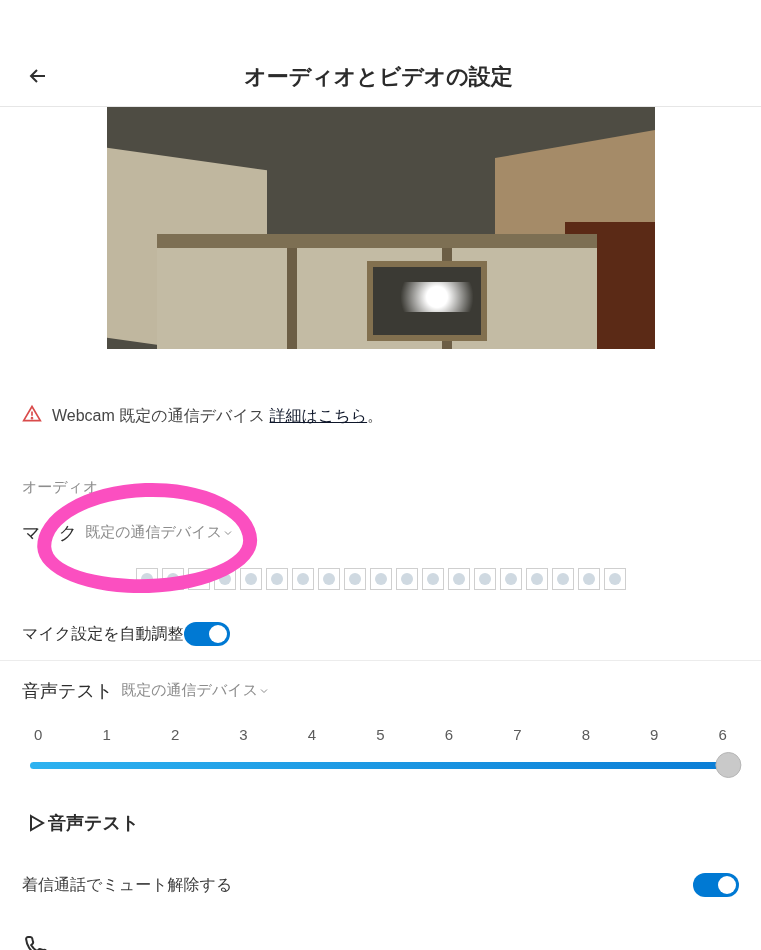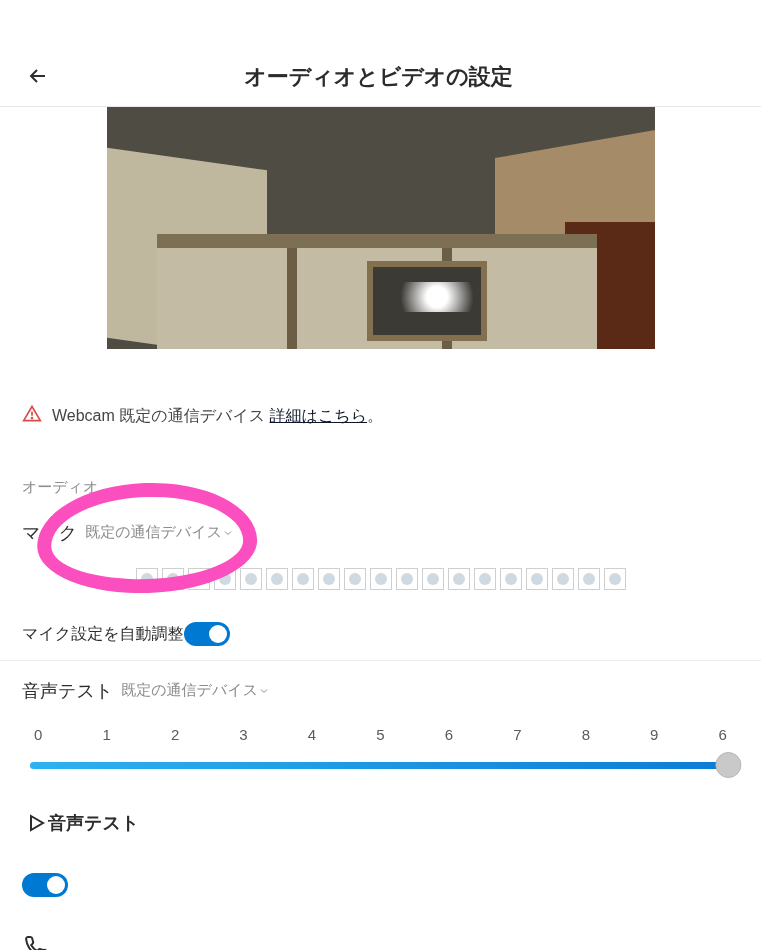--- a/index.html
+++ b/index.html
@@ -310,20 +310,21 @@
 </div>
 
 <div class="action-row">
   <svg class="icon24" viewBox="0 0 24 24" fill="none" stroke="#2d2d2d" stroke-width="2">
     <path d="M7 5 L19 12 L7 19 Z"></path>
   </svg>
   <span>音声テスト</span>
 </div>
 
 <div class="mute-row">
+  <div>着信通話でミュート解除する</div>
   <div class="toggle">
       <div class="knob"></div>
     </div>
 </div>
 
 <div class="action-row">
   <svg class="icon24" viewBox="0 0 24 24" fill="none" stroke="#2d2d2d" stroke-width="2">
     <path d="M22 17.9v2.2a2 2 0 0 1-2.2 2 19.8 19.8 0 0 1-8.6-3.1 19.5 19.5 0 0 1-6-6A19.8 19.8 0 0 1 2.1 4.2 2 2 0 0 1 4.1 2h2.2a2 2 0 0 1 2 1.7c.13 1 .37 1.97.72 2.9a2 2 0 0 1-.45 2.1L7.1 10.1a16 16 0 0 0 6 6l1.4-1.4a2 2 0 0 1 2.1-.45c.93.35 1.9.59 2.9.72A2 2 0 0 1 22 17.9z"></path>
   </svg>
 </div>

